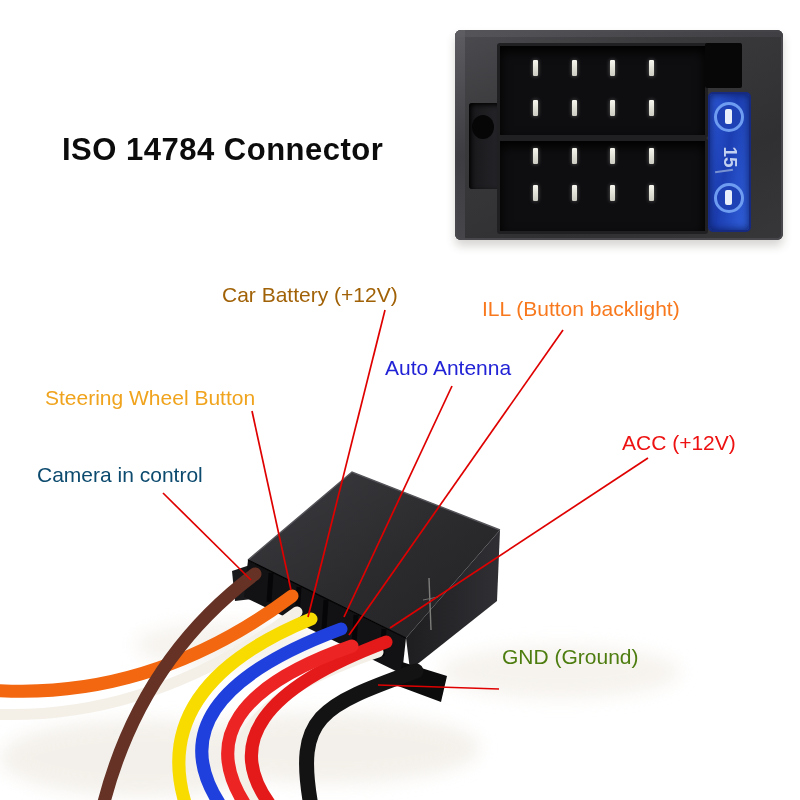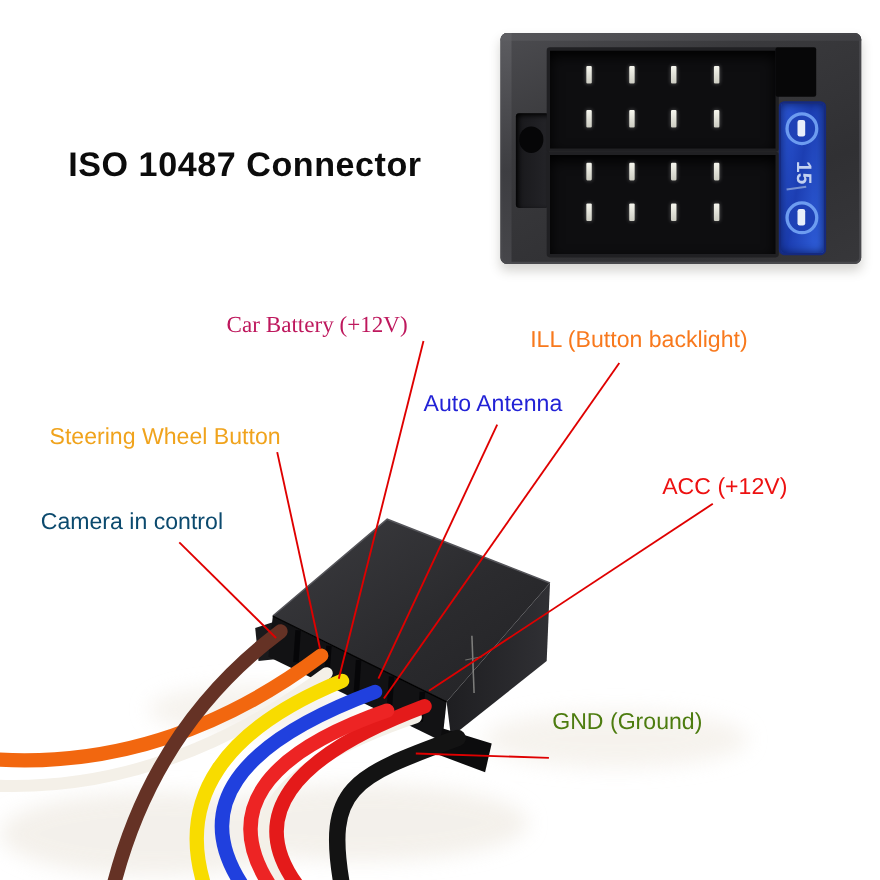--- a/index.html
+++ b/index.html
@@ -41,21 +41,21 @@
   #diagram{position:absolute;left:0;top:0;z-index:1;}
   
   #labels{position:absolute;left:0;top:0;width:800px;height:800px;z-index:3;pointer-events:none;}
   .wire-label{position:absolute;font-size:21px;white-space:nowrap;}
 </style>
 </head>
 <body>
 
 <div class="stage">
 
-  <div id="title">ISO 10487 Connector</div>
+  <div id="title">ISO 14784 Connector</div>
 
   <div class="photo">
     <div class="edge-t"></div>
     <div class="edge-l"></div>
     <div class="notch">
       <div class="hole"></div>
     </div>
     <div class="chamber upper"></div>
     <div class="chamber lower"></div>
     <div id="pins">
@@ -150,21 +150,21 @@
         <line x1="563" y1="330" x2="349" y2="635" stroke="#DF0000" stroke-width="1.7"></line>
         <line x1="452" y1="386" x2="344" y2="617" stroke="#DF0000" stroke-width="1.7"></line>
         <line x1="252" y1="411" x2="291" y2="590" stroke="#DF0000" stroke-width="1.7"></line>
         <line x1="163" y1="493" x2="251" y2="580" stroke="#DF0000" stroke-width="1.7"></line>
         <line x1="648" y1="458" x2="390" y2="628" stroke="#DF0000" stroke-width="1.7"></line>
         <line x1="499" y1="689" x2="378" y2="685" stroke="#DF0000" stroke-width="1.7"></line>
       </g>
   </svg>
 
   <div id="labels">
-      <div class="wire-label" style="left: 206px; top: 283px; color: #be185d; font-family: Liberation Serif, serif;">Car Battery (+12V)</div>
+      <div class="wire-label" style="left: 222px; top: 283px; color: #a16207;">Car Battery (+12V)</div>
       <div class="wire-label" style="left: 385px; top: 356px; color: rgb(34, 34, 214);">Auto Antenna</div>
       <div class="wire-label" style="left: 482px; top: 297px; color: rgb(248, 121, 29);">ILL (Button backlight)</div>
       <div class="wire-label" style="left: 45px; top: 386px; color: rgb(240, 163, 28);">Steering Wheel Button</div>
       <div class="wire-label" style="left: 37px; top: 463px; color: #0c4a6e;">Camera in control</div>
-      <div class="wire-label" style="left: 602px; top: 431px; color: rgb(237, 17, 17);">ACC (+12V)</div>
+      <div class="wire-label" style="left: 622px; top: 431px; color: rgb(237, 17, 17);">ACC (+12V)</div>
       <div class="wire-label" style="left: 502px; top: 645px; color: #4d7c0f;">GND (Ground)</div>
     </div>
 </div>
 
 </body></html>

